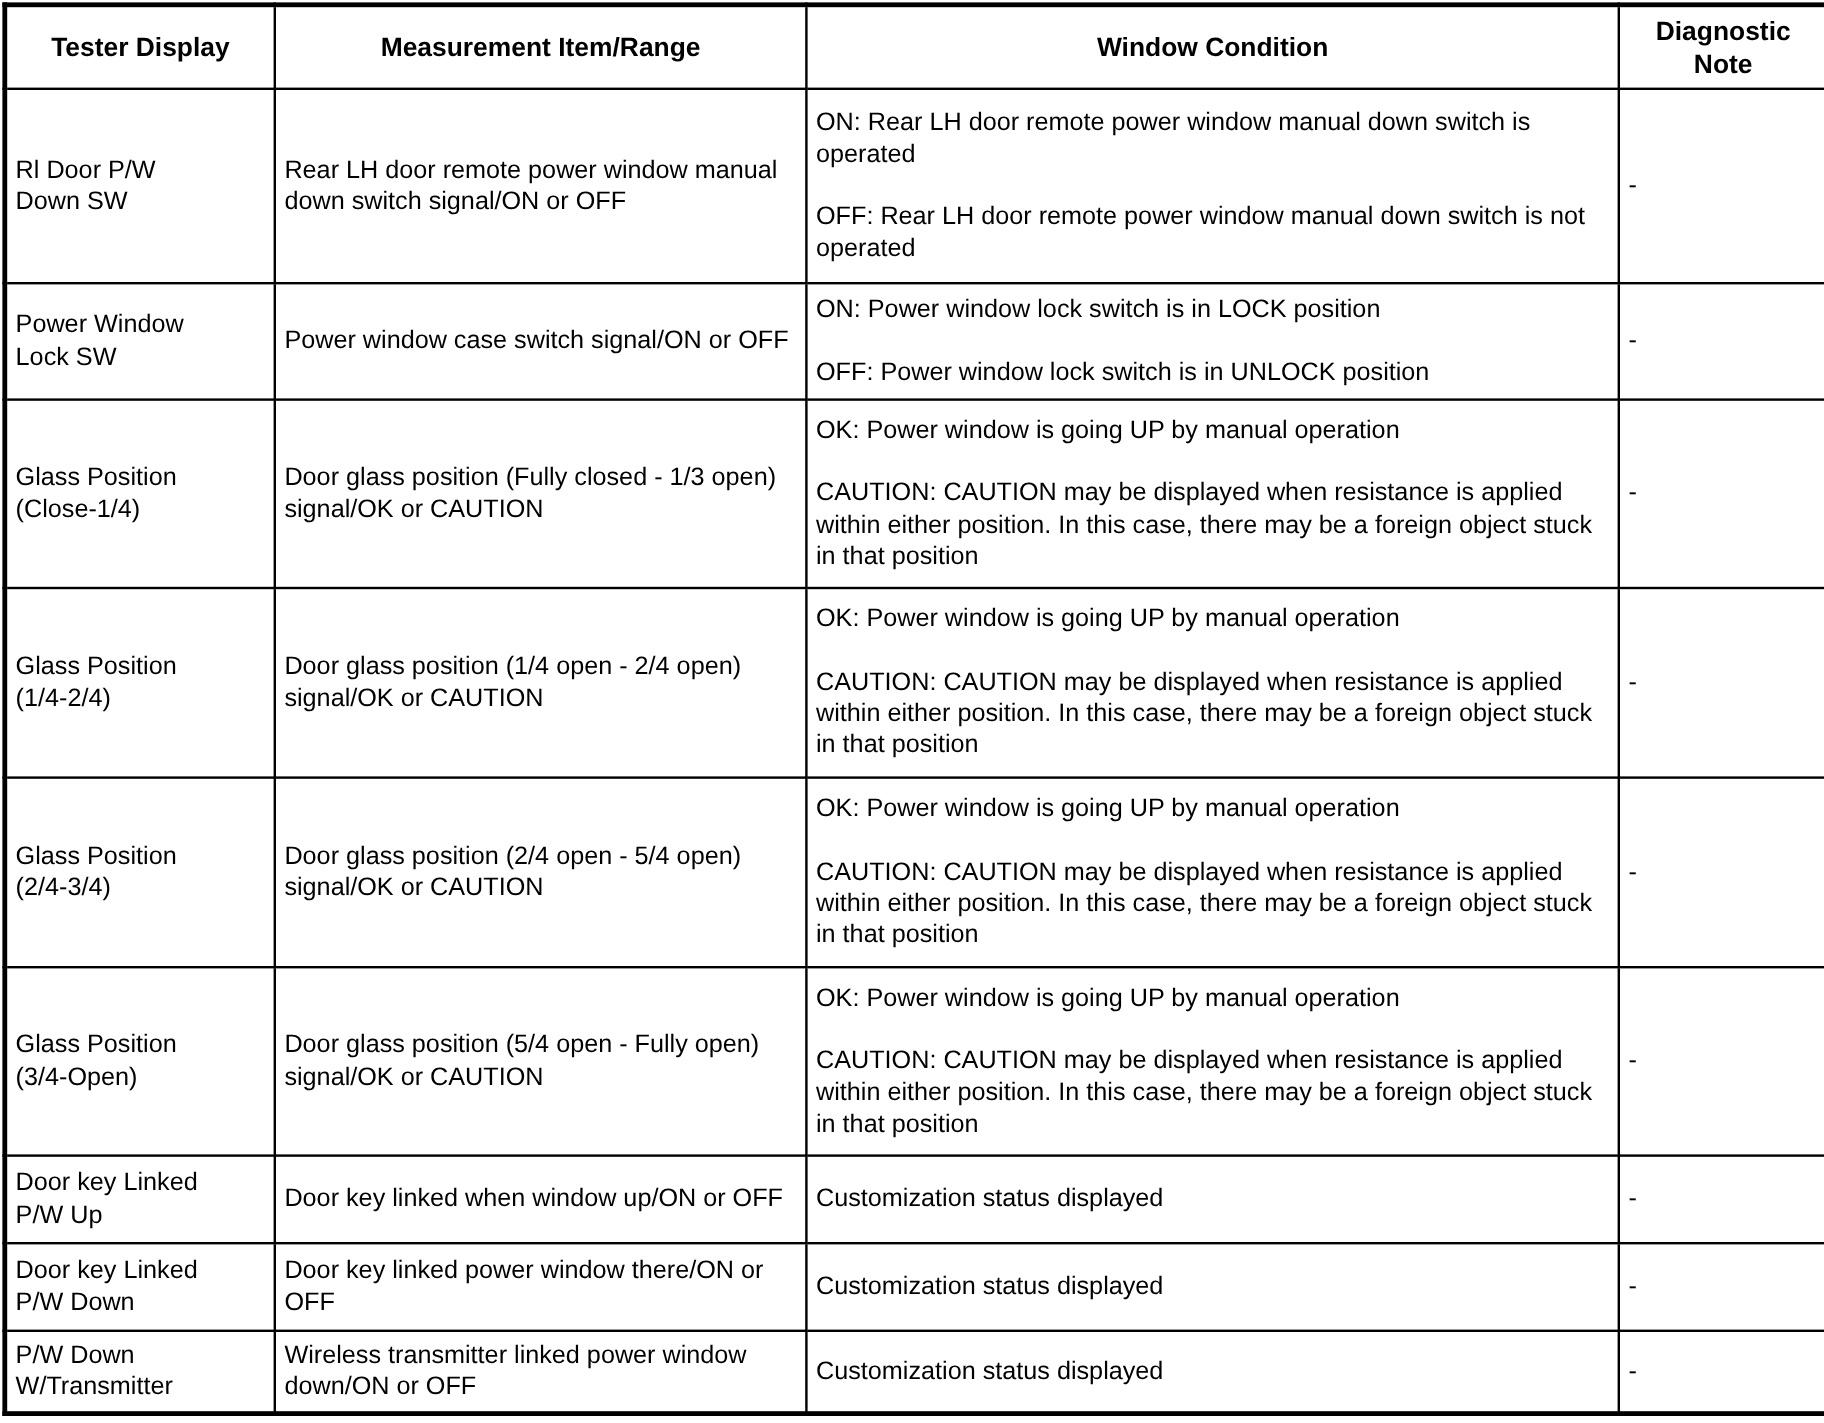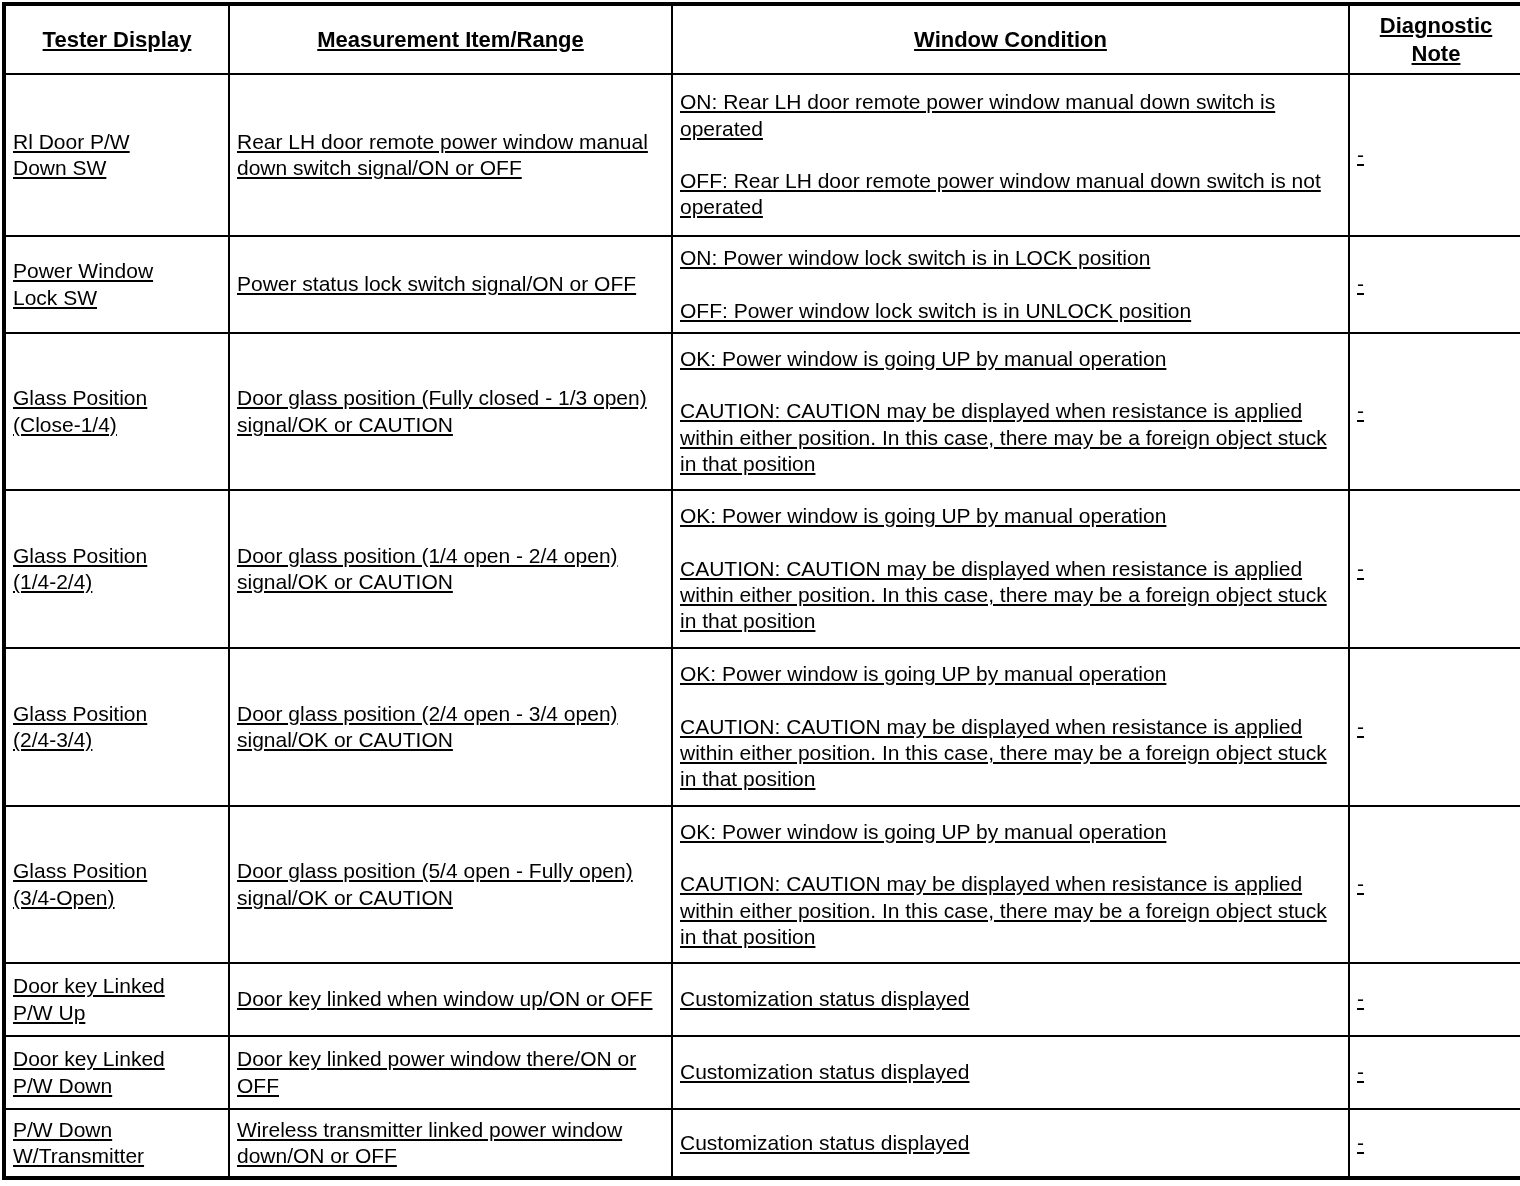--- a/index.html
+++ b/index.html
@@ -7,21 +7,20 @@
     padding: 0;
     background: #ffffff;
   }
   body {
     font-family: "Liberation Sans", sans-serif;
     color: #000000;
   }
   .page {
     width: 1520px;
     box-sizing: border-box;
-    text-decoration: underline;
   }
   table.data-list {
     width: 1516px;
     margin: 2px;
     border-collapse: collapse;
     table-layout: fixed;
     border: 4px solid #000000;
   }
   table.data-list th,
   table.data-list td {
@@ -76,21 +75,21 @@
 Down SW</td>
         <td>Rear LH door remote power window manual down switch signal/ON or OFF</td>
         <td>ON: Rear LH door remote power window manual down switch is operated
 
 OFF: Rear LH door remote power window manual down switch is not operated</td>
         <td>-</td>
       </tr>
       <tr class="h97">
         <td>Power Window
 Lock SW</td>
-        <td>Power status lock switch signal/ON or OFF</td>
+        <td>Power window case switch signal/ON or OFF</td>
         <td>ON: Power window lock switch is in LOCK position
 
 OFF: Power window lock switch is in UNLOCK position</td>
         <td>-</td>
       </tr>
       <tr class="h157">
         <td>Glass Position
 (Close-1/4)</td>
         <td>Door glass position (Fully closed - 1/3 open) signal/OK or CAUTION</td>
         <td>OK: Power window is going UP by manual operation
@@ -103,21 +102,21 @@
 (1/4-2/4)</td>
         <td>Door glass position (1/4 open - 2/4 open) signal/OK or CAUTION</td>
         <td>OK: Power window is going UP by manual operation
 
 CAUTION: CAUTION may be displayed when resistance is applied within either position. In this case, there may be a foreign object stuck in that position</td>
         <td>-</td>
       </tr>
       <tr class="h158">
         <td>Glass Position
 (2/4-3/4)</td>
-        <td>Door glass position (2/4 open - 3/4 open) signal/OK or CAUTION</td>
+        <td>Door glass position (2/4 open - 5/4 open) signal/OK or CAUTION</td>
         <td>OK: Power window is going UP by manual operation
 
 CAUTION: CAUTION may be displayed when resistance is applied within either position. In this case, there may be a foreign object stuck in that position</td>
         <td>-</td>
       </tr>
       <tr class="h157">
         <td>Glass Position
 (3/4-Open)</td>
         <td>Door glass position (5/4 open - Fully open) signal/OK or CAUTION</td>
         <td>OK: Power window is going UP by manual operation

